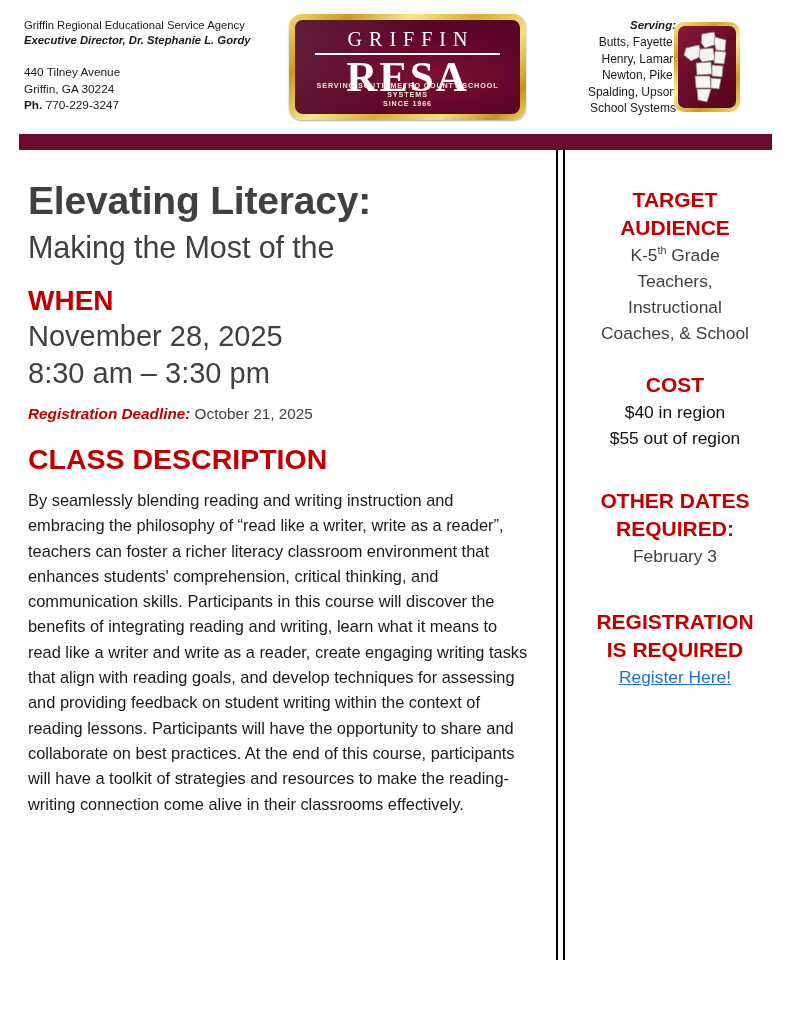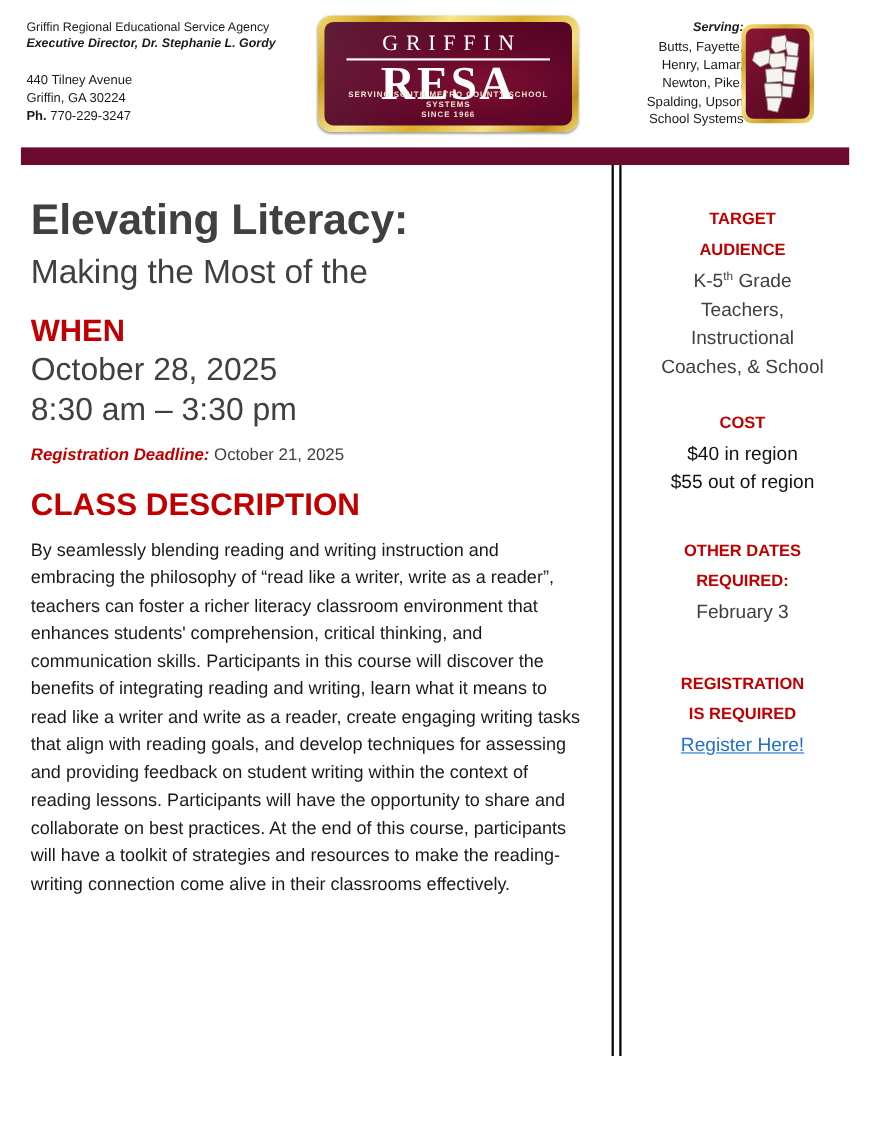--- a/index.html
+++ b/index.html
@@ -240,21 +240,21 @@
   }
 
   
   #right-col {
     position: absolute;
     left: 572px; top: 186px;
     width: 206px;
     text-align: center;
   }
   .r-head {
-    font-size: 15px;
+    font-size: 21px;
     line-height: 28px;
     font-weight: bold;
     color: #C00000;
   }
   .r-body {
     font-size: 17.4px;
     line-height: 26px;
     color: #404040;
   }
   .r-body.dark { color: #111111; }
@@ -348,21 +348,21 @@
   <div id="divider">
     <div class="ln a"></div>
     <div class="ln b"></div>
   </div>
 
   <div id="left-col">
     <div class="title-main">Elevating Literacy:</div>
     <div class="title-sub">Making the Most of the</div>
 
     <div class="sec-head">WHEN</div>
-    <div class="when-line">October 28, 2025</div>
+    <div class="when-line">November 28, 2025</div>
     <div class="when-line">8:30 am – 3:30 pm</div>
 
     <div class="deadline"><span class="lbl">Registration Deadline:</span><span> October 21, 2025</span></div>
 
     <div class="class-head">CLASS DESCRIPTION</div>
     <div class="body-copy">By seamlessly blending reading and writing instruction and embracing the philosophy of “read like a writer, write as a reader”, teachers can foster a richer literacy classroom environment that enhances students' comprehension, critical thinking, and communication skills. Participants in this course will discover the benefits of integrating reading and writing, learn what it means to read like a writer and write as a reader, create engaging writing tasks that align with reading goals, and develop techniques for assessing and providing feedback on student writing within the context of reading lessons. Participants will have the opportunity to share and collaborate on best practices. At the end of this course, participants will have a toolkit of strategies and resources to make the reading-writing connection come alive in their classrooms effectively.</div>
   </div>
 
   <div id="right-col">
 

